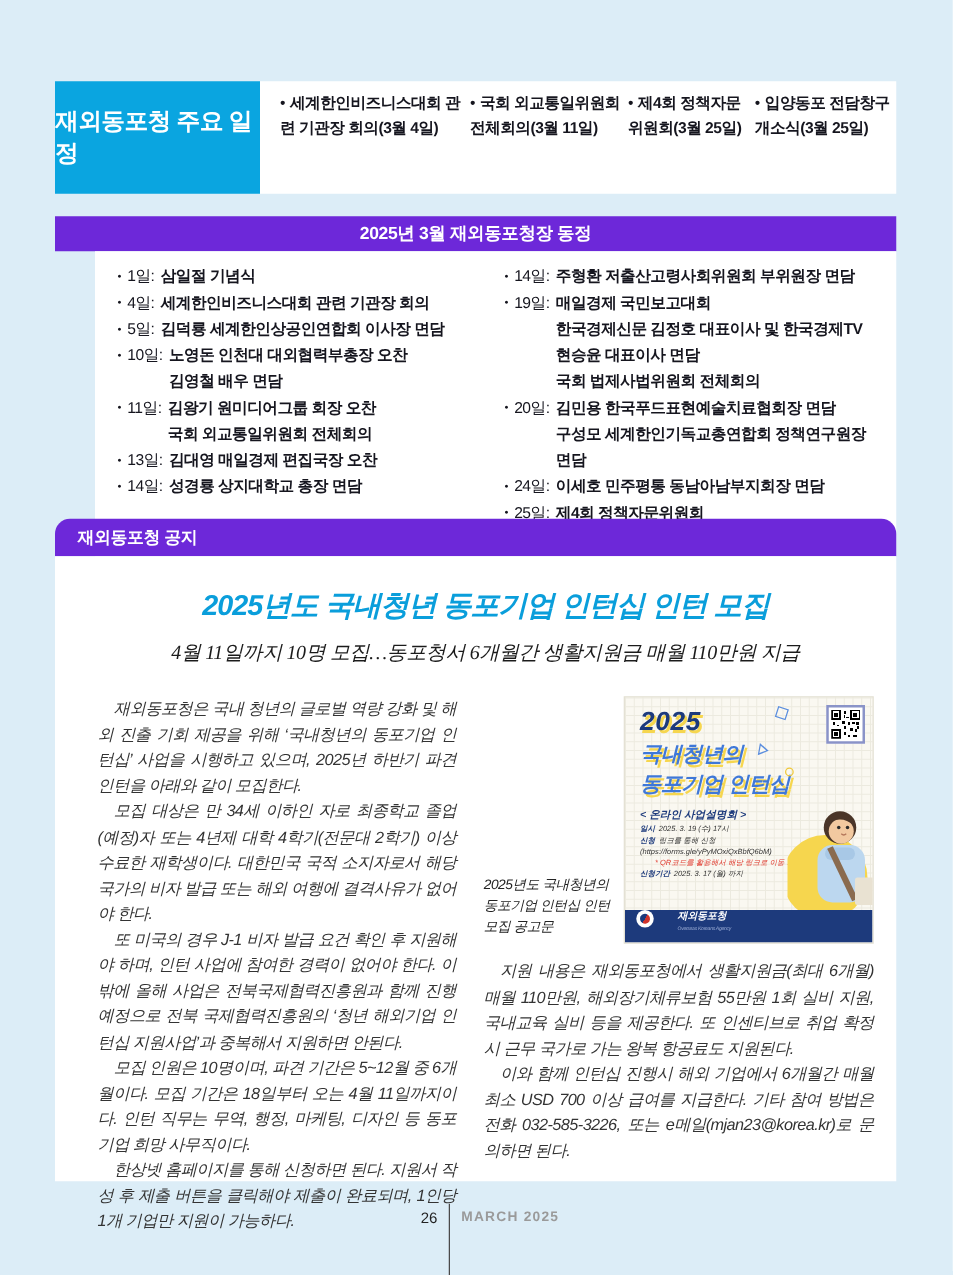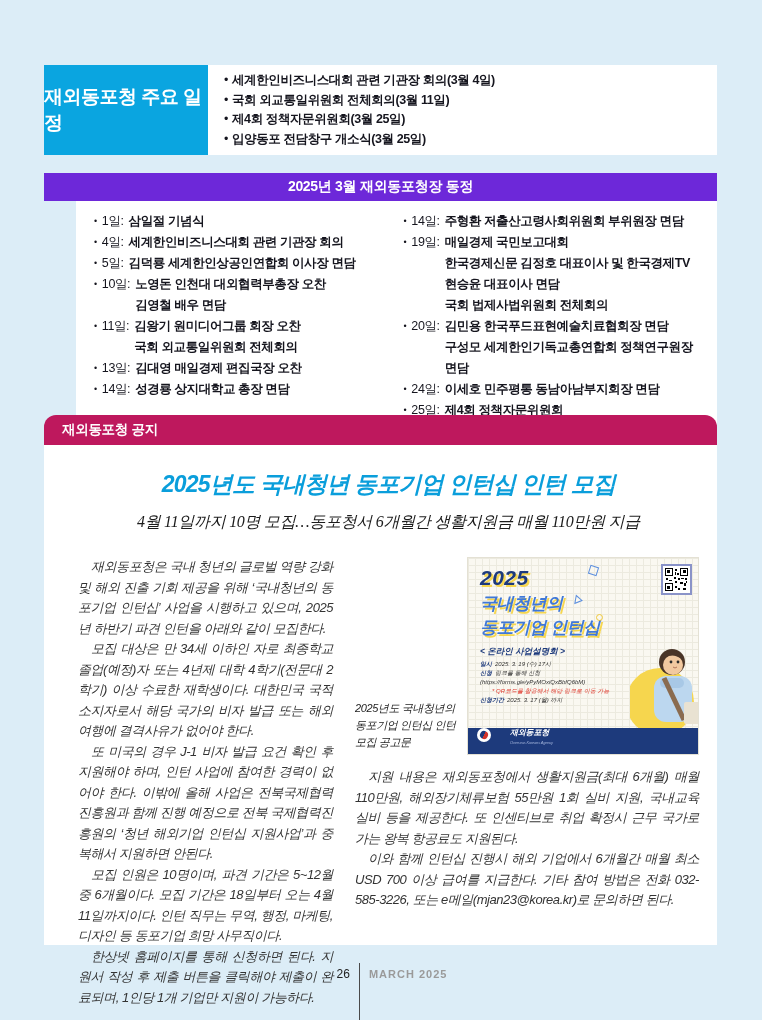--- a/index.html
+++ b/index.html
@@ -3,51 +3,51 @@
 <meta charset="utf-8">
 <style>
   * { margin:0; padding:0; box-sizing:border-box; }
   body { font-family:"Liberation Sans", sans-serif; }
   .page { position:relative; width:762px; height:1020px; background:#dcedf7; overflow:hidden; }
 
   
   .sec1 { position:absolute; left:44px; top:65px; width:673px; height:90px; display:flex; }
   .sec1-title { width:164px; background:#0aa5e0; color:#fff; font-size:19px; font-weight:bold;
     display:flex; align-items:center; justify-content:center; letter-spacing:-0.5px; }
-  .sec1-body { flex:1; background:#fff; padding:8px 0 8px 16px; display:flex; flex-direction:column; justify-content:center; }
+  .sec1-body { flex:1; background:#fff; padding:8px 0 8px 16px; display:flex; flex-direction:row; justify-content:center; }
   .sched-item { font-size:12.5px; font-weight:bold; color:#15151e; line-height:19.5px; letter-spacing:-0.4px; }
   .sched-item .b { font-weight:normal; margin-right:4px; }
 
   
   .sec2 { position:absolute; left:44px; top:173px; width:673px; }
   .sec2-head { height:28px; background:#6d28d9; color:#fff; font-size:14px; font-weight:bold;
     display:flex; align-items:center; justify-content:center; letter-spacing:-0.3px; }
   .sec2-body { background:#fff; border-radius:0 0 14px 14px; padding:10px 18px 16px 18px; display:flex; gap:14px; min-height:199px;margin-left:32px; }
   .act-col { flex:1; }
   .act-entry { display:flex; font-size:12.5px; line-height:21px; letter-spacing:-0.4px; color:#15151e; }
   .act-marker { white-space:nowrap; margin-right:5px; color:#15151e; }
   .act-marker .bullet { font-size:9px; vertical-align:1px; margin-right:2px; }
   .act-lines { font-weight:bold; }
 
   
   .sec3 { position:absolute; left:44px; top:415px; width:673px; }
-  .sec3-tab { height:30px; background:#be185d; border-radius:12px 12px 0 0; color:#fff;
+  .sec3-tab { height:30px; background:#6d28d9; border-radius:12px 12px 0 0; color:#fff;
     font-size:13.5px; font-weight:bold; display:flex; align-items:center; padding-left:18px; letter-spacing:-0.3px; }
   .sec3-card { background:#fff; height:500px; padding:24px 18px 0 34px;font-style:italic; }
   .headline { text-align:center; color:#0a9edb; font-size:23px; font-weight:bold; letter-spacing:-0.8px; margin-bottom:12px; }
   .subhead { text-align:center; font-family:"Liberation Serif","DejaVu Serif",serif; font-size:16px; color:#1b1b1b; letter-spacing:-0.3px; margin-bottom:24px; }
   .cols { display:flex; gap:22px; }
   .col-l { width:330px; }
   .col-r { flex:1; }
   .body-p { font-size:13px; line-height:20.5px; color:#333; text-align:justify; text-indent:13px; letter-spacing:-0.45px; }
 
   
   .poster-row { display:flex; align-items:flex-end; gap:10px; margin-bottom:12px; }
   .poster-caption { width:102px; font-size:11px; line-height:17px; color:#222; letter-spacing:-0.4px; margin-bottom:4px; }
-  .poster { position:relative; width:232px; height:198px; overflow:hidden; flex-shrink:0;
+  .poster { position:relative; width:200px; height:198px; overflow:hidden; flex-shrink:0;
     background-color:#faf8f1;
     background-image:linear-gradient(#eceadf 1px, transparent 1px), linear-gradient(90deg,#eceadf 1px, transparent 1px);
     background-size:7px 7px; border:1px solid #e4e1d4; }
   .poster-year { position:absolute; left:12px; top:8px; font-size:21px; font-weight:900; color:#1d3a7c;
     text-shadow:2px 2px 0 #f6d64e; letter-spacing:0.5px; }
   .poster-t1 { position:absolute; left:12px; top:34px; font-size:17px; font-weight:900; color:#3f78d8;
     text-shadow:2px 2px 0 #f6d64e; letter-spacing:-0.5px; }
   .poster-t2 { position:absolute; left:12px; top:58px; font-size:17px; font-weight:900; color:#3f78d8;
     text-shadow:2px 2px 0 #f6d64e; letter-spacing:-0.5px; }
   .poster-session { position:absolute; left:12px; top:88px; font-size:8.5px; font-weight:bold; color:#1d3a7c; }

